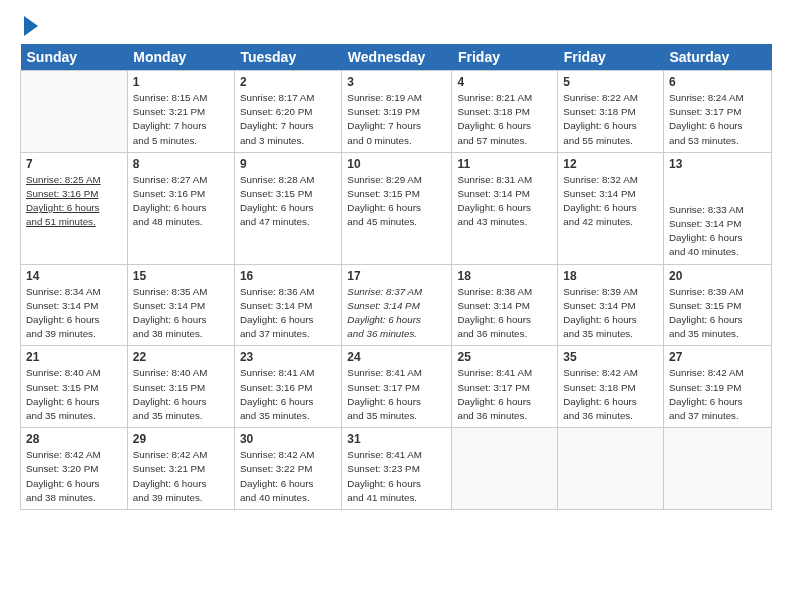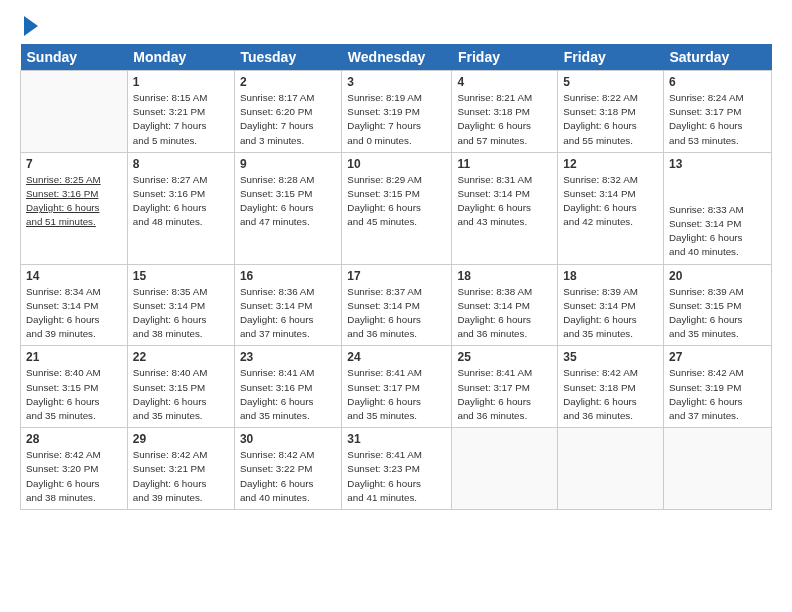--- a/index.html
+++ b/index.html
@@ -242,21 +242,21 @@
           </td>
           <td>
             <span class="day-num">16</span>
             <div class="day-info" style="white-space: pre-line;">Sunrise: 8:36 AM
 Sunset: 3:14 PM
 Daylight: 6 hours
 and 37 minutes.</div>
           </td>
           <td>
             <span class="day-num">17</span>
-            <div class="day-info" style="white-space: pre-line;">Sunrise: 8:37 AM
+            <div class="day-info" style="white-space: pre-line; font-style: italic;">Sunrise: 8:37 AM
 Sunset: 3:14 PM
 Daylight: 6 hours
 and 36 minutes.</div>
           </td>
           <td>
             <span class="day-num">18</span>
             <div class="day-info" style="white-space: pre-line;">Sunrise: 8:38 AM
 Sunset: 3:14 PM
 Daylight: 6 hours
 and 36 minutes.</div>

